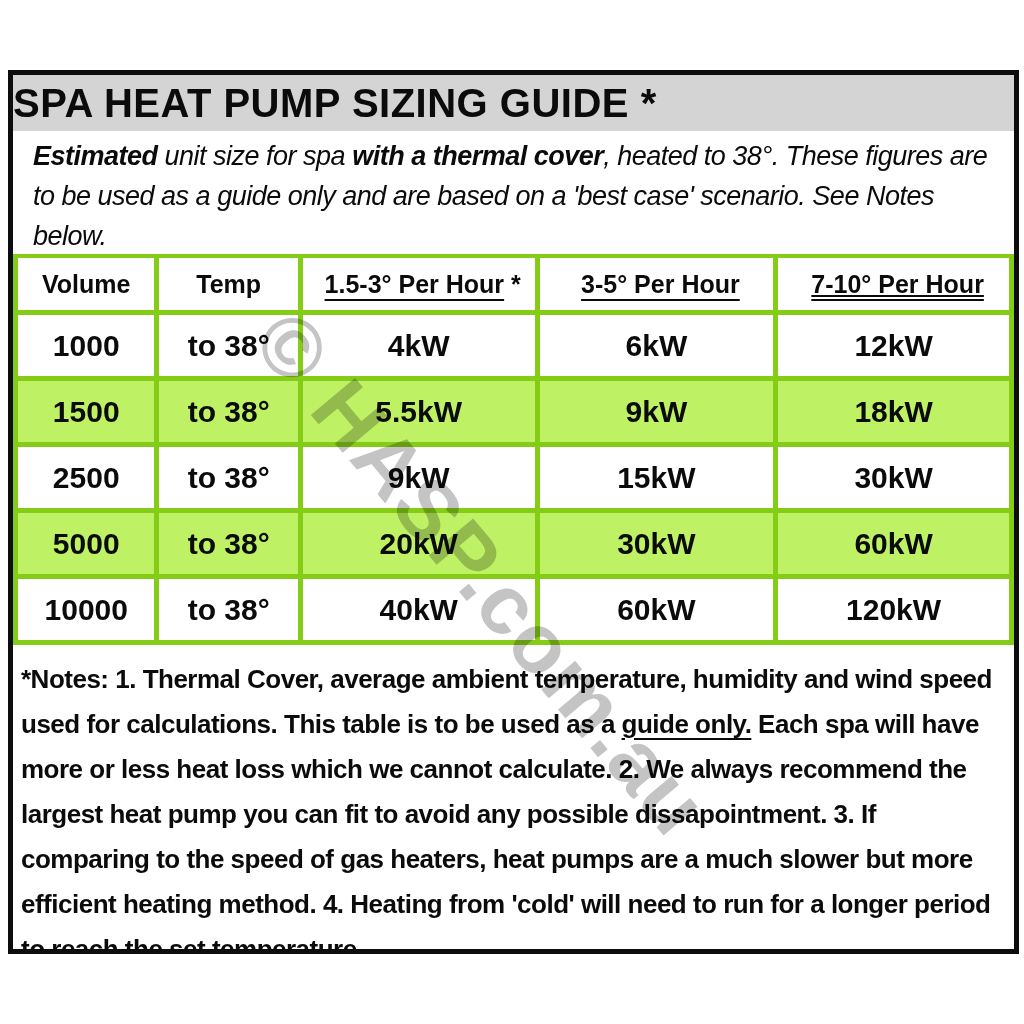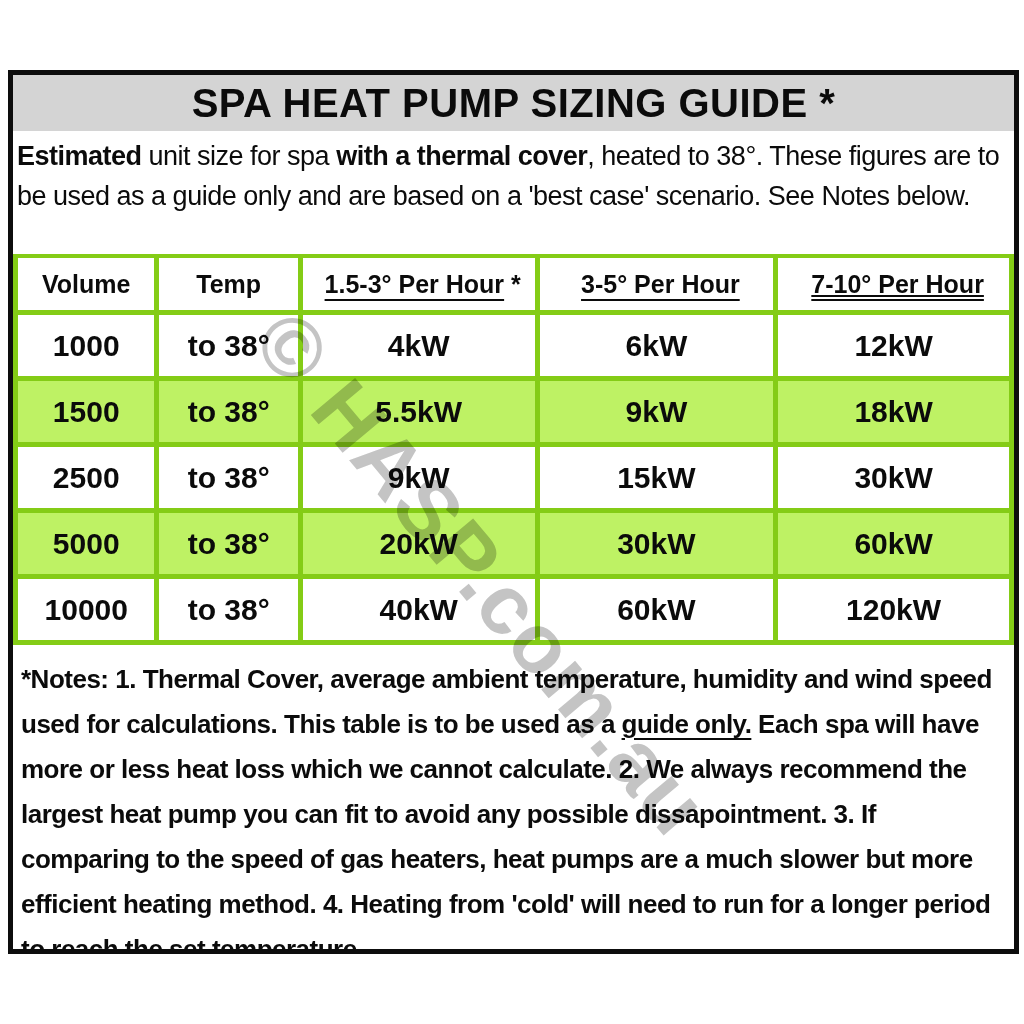--- a/index.html
+++ b/index.html
@@ -1,22 +1,22 @@
 <!DOCTYPE html>
 <html><head>
 <meta charset="utf-8">
 <style>
   html,body{margin:0;padding:0;background:#ffffff;}
   .page{position:relative;width:1024px;height:1024px;background:#ffffff;overflow:hidden;
         font-family:"Liberation Sans", sans-serif;color:#0b0b0b;}
   .sheet{position:absolute;left:8px;top:70px;width:1001px;height:874px;
          border:5px solid #0d0d0d;background:#ffffff;overflow:hidden;}
-  .title-band{height:56px;line-height:56px;background:#d4d4d4;text-align:center;
+  .title-band{height:56px;line-height:56px;background:#d4d4d4;text-align:left;
               font-size:40px;font-weight:bold;letter-spacing:.5px;white-space:nowrap;}
-  .intro{height:118px;padding:5px 8px 0 4px;font-size:27px;line-height:40px;letter-spacing:-0.5px;}
+  .intro{height:118px;padding:5px 8px 0 20px;font-size:27px;line-height:40px;letter-spacing:-0.5px;font-style:italic;}
   .intro b{letter-spacing:-0.5px;}
   table.grid{width:100%;border-collapse:collapse;table-layout:fixed;}
   table.grid td{border:5px solid #84cc16;text-align:center;vertical-align:middle;
                 font-weight:bold;background-clip:padding-box;}
   tr.hdr td{height:50px;font-size:25px;border-top-width:4px;border-bottom-width:4px;}
   tr.data td{height:59px;font-size:30px;}
   tr.stripe td{background:#bef264;}
   .u-head{text-decoration:underline;text-decoration-thickness:2px;text-underline-offset:6px;margin-left:8px;}
   .u-vol{text-decoration-thickness:3px;text-underline-offset:7px;}
   .col-volume{width:14.0%;} .col-temp{width:14.2%;} .col-r1{width:23.9%;}

